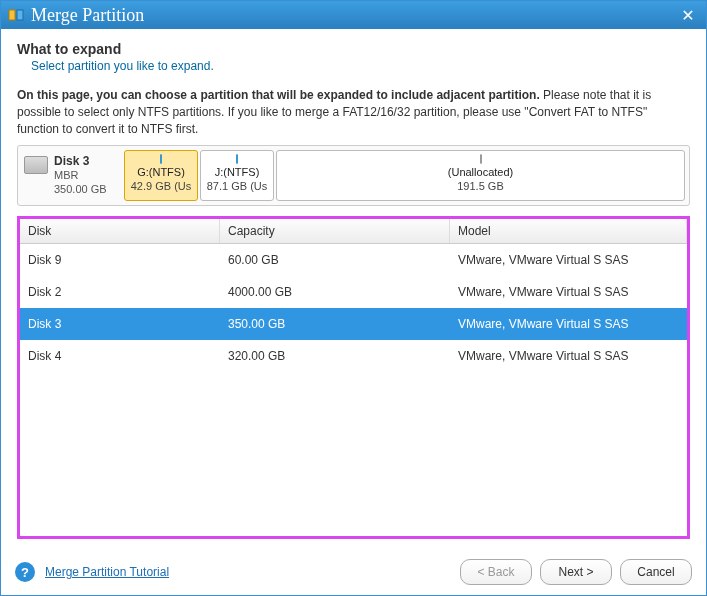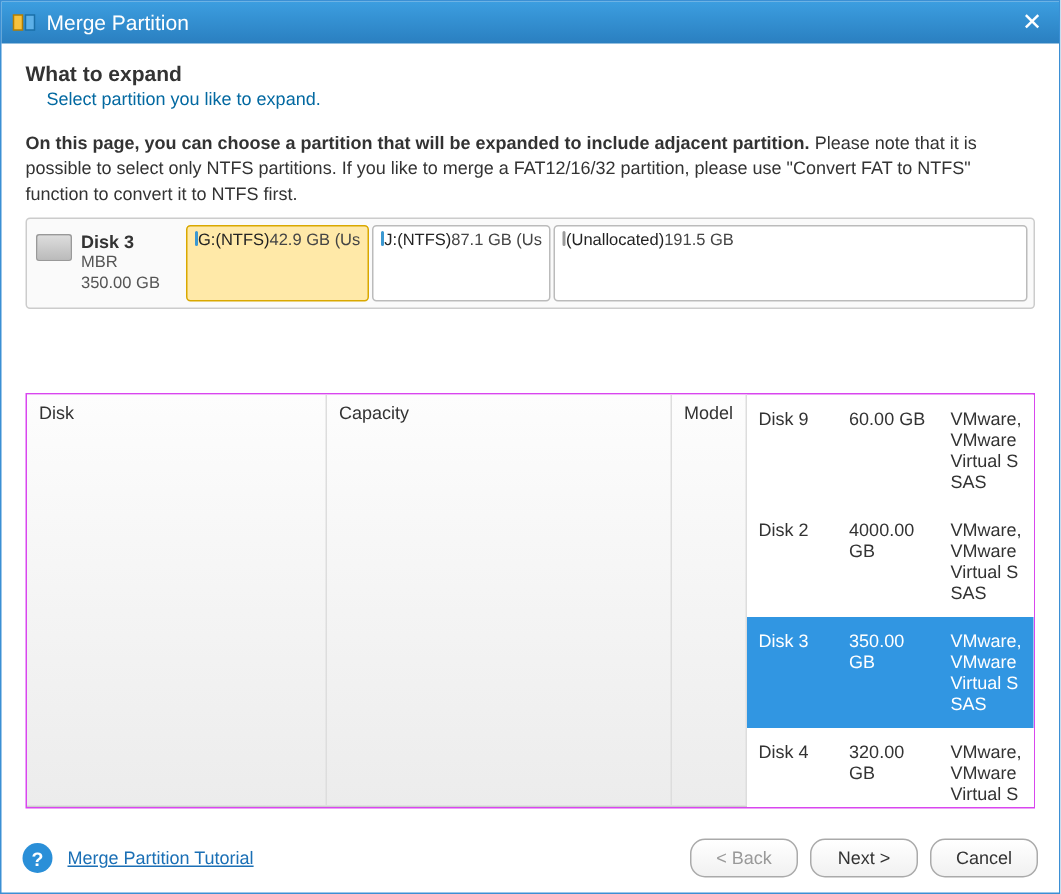--- a/index.html
+++ b/index.html
@@ -24,21 +24,21 @@
     display: flex;
     align-items: center;
     padding: 0 6px;
   }
   .titlebar .app-icon {
     width: 18px; height: 18px;
     margin-right: 6px;
     display: flex; align-items: center; justify-content: center;
   }
   .titlebar .app-icon svg { display: block; }
-  .titlebar .title { flex: 1; font-size: 14px; }
+  .titlebar .title { flex: 1; font-size: 18px; font-family: Liberation Serif, serif; }
   .titlebar .close {
     width: 24px; height: 20px;
     display: flex; align-items: center; justify-content: center;
     font-size: 16px; cursor: pointer;
   }
   .content {
     flex: 1;
     display: flex;
     flex-direction: column;
     padding: 12px 16px 10px 16px;
@@ -78,49 +78,50 @@
   }
   .disk-info-text { line-height: 1.25; }
   .disk-info-text .name { font-weight: bold; font-size: 12px; }
   .disk-info-text .sub { font-size: 11px; color: #555; }
   .part-block {
     border: 1px solid #bbb;
     border-radius: 3px;
     padding: 3px 5px;
     min-width: 74px;
     display: flex;
+    flex-direction: column;
     overflow: hidden;
     white-space: nowrap;
     font-size: 11px;
     line-height: 1.25;
     cursor: pointer;
     background: #fff;
+    align-items: center;
   }
   .part-block.selected {
     background: #ffe9a8;
     border-color: #d9a800;
   }
   .part-block.unalloc { flex: 1; }
   .part-bar {
     height: 10px;
     background: #4caeea;
     border: 1px solid #3a98d1;
     border-radius: 2px;
     margin-bottom: 2px;
   }
   .part-bar.gray { background: #b8b8b8; border-color: #9a9a9a; }
   .part-label { font-size: 11px; color: #222; }
   .part-size  { font-size: 11px; color: #444; }
   .table {
-    border: 1px solid #d946ef;
+    border: 3px solid #d946ef;
     flex: 1;
     display: flex;
-    flex-direction: row;
+    flex-direction: column;
     overflow: hidden;
-    margin-top: 46px;
   }
   .thead {
     display: flex;
     background: linear-gradient(#fdfdfd,#ececec);
     border-bottom: 1px solid #ccc;
     font-size: 12px;
     color: #333;
   }
   .thead .th {
     padding: 5px 8px;

